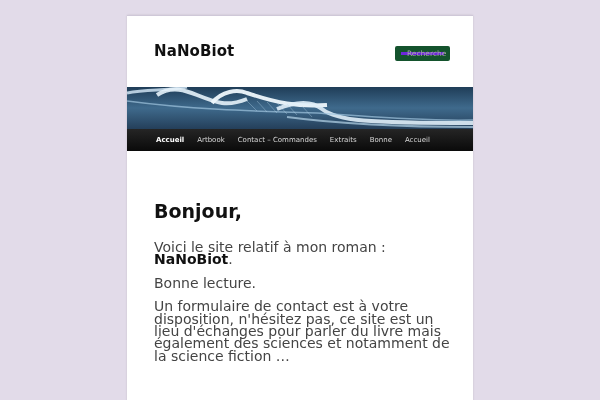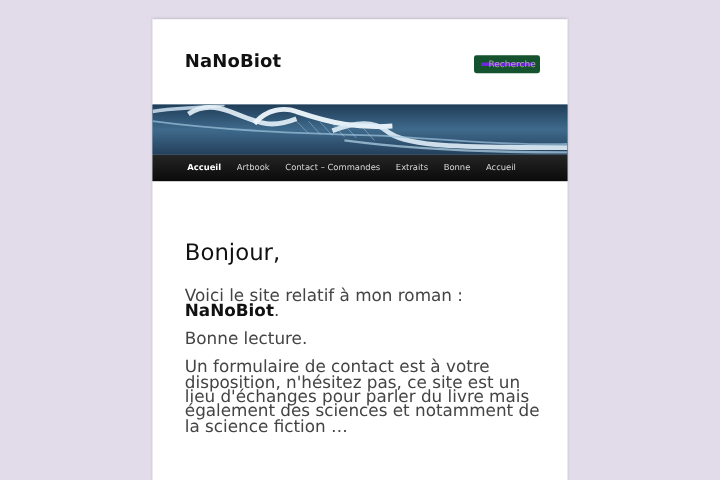--- a/index.html
+++ b/index.html
@@ -47,21 +47,21 @@
     }
     .nav-item {
       font-size: 7px; color: #d8d8d8; margin-right: 13px;
       white-space: nowrap; cursor: pointer;
     }
     .nav-item.active { font-weight: bold; color: #fff; }
     .content {
       position: absolute; left: 27px; top: 183px; width: 300px;
     }
     .entry-title {
-      font-size: 19px; font-weight: normal; color: #111;
+      font-size: 19px; font-weight: bold; color: #111;
       margin: 0 0 18px 0; line-height: 24px;
     }
     .content p {
       font-size: 14px; color: #444; line-height: 12.4px;
       margin: 0 0 11px 0;
     }
     .content p strong { color: #111; }
   </style>
 </head>
 <body>

